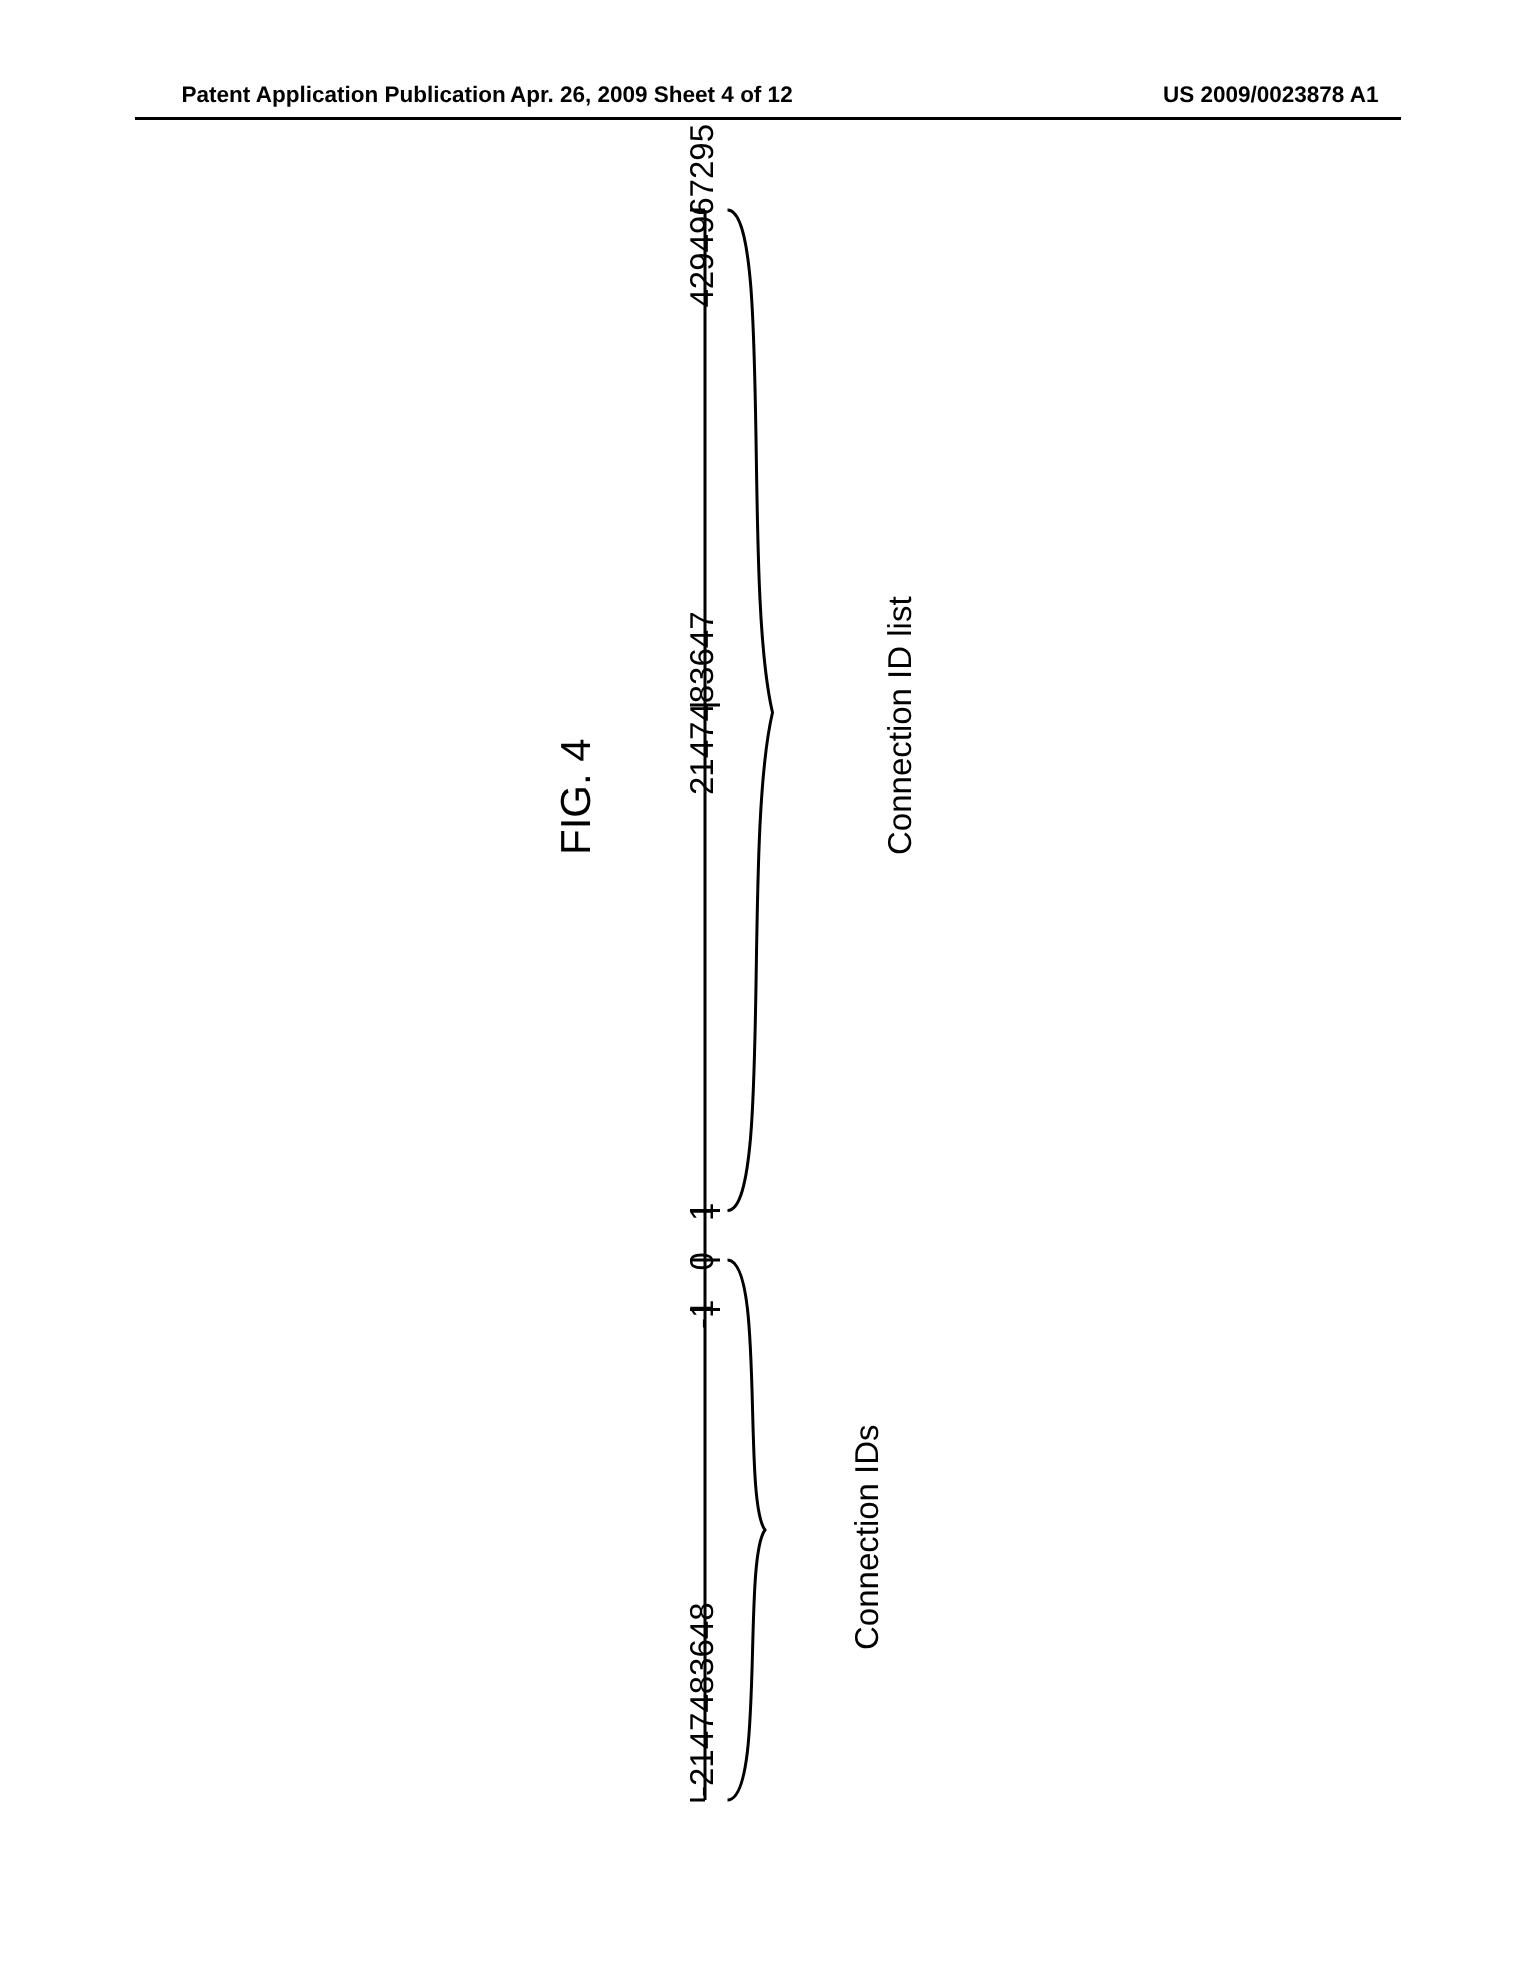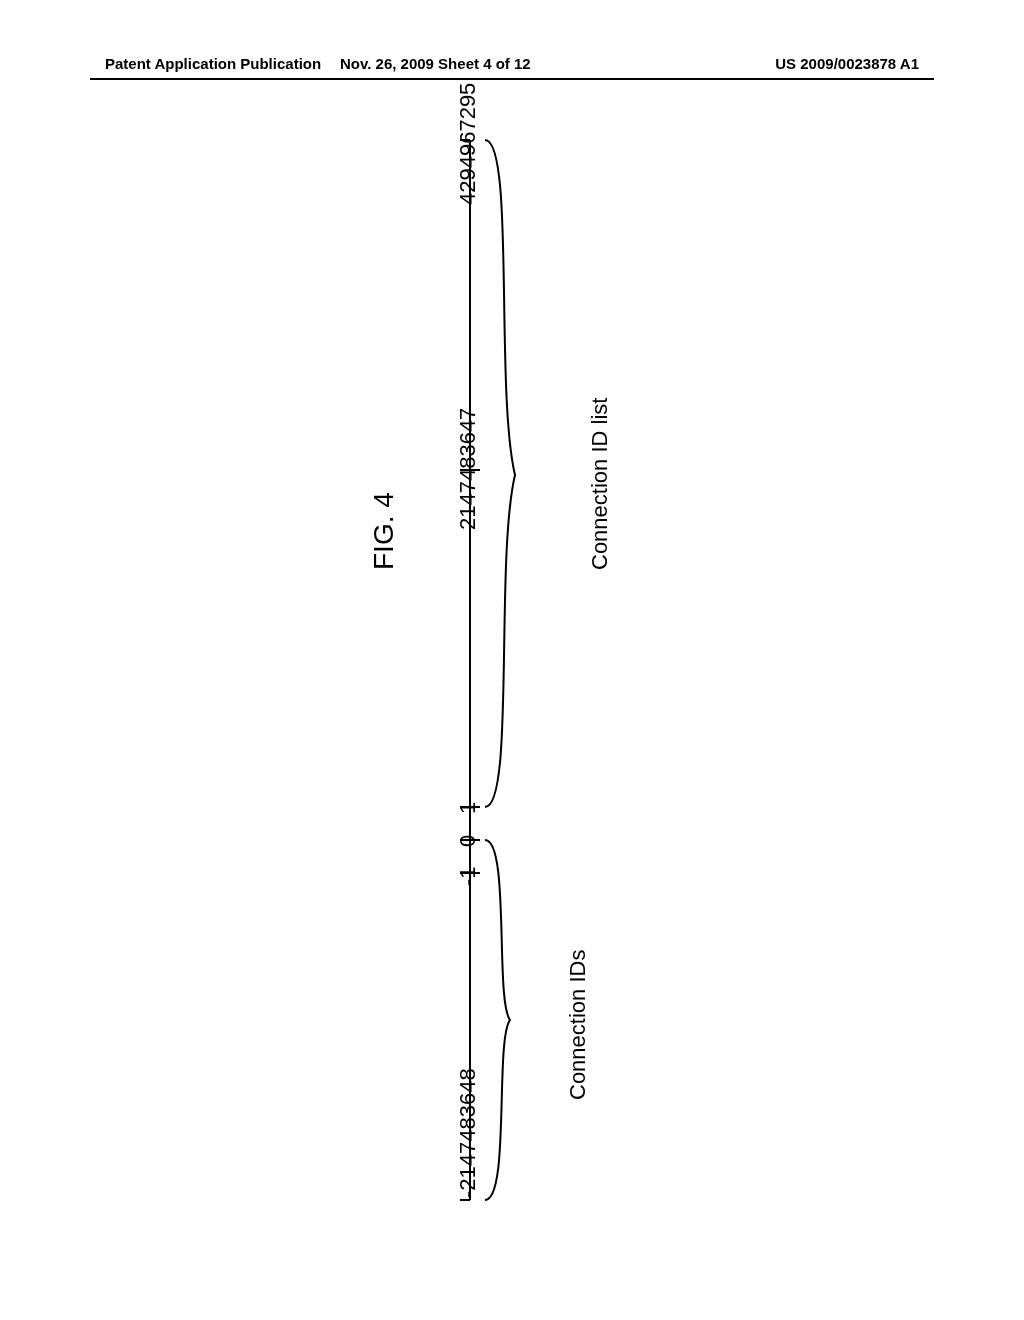--- a/index.html
+++ b/index.html
@@ -14,21 +14,21 @@
   .header {
     position: absolute;
     top: 55px;
     left: 0;
     width: 1024px;
     font-size: 15px;
     font-weight: bold;
   }
   .header-left {
     position: absolute;
-    left: 105px;
+    left: 121px;
   }
   .header-center {
     position: absolute;
     left: 340px;
   }
   .header-right {
     position: absolute;
     right: 105px;
   }
   .header-rule {
@@ -69,21 +69,21 @@
     transform: rotate(-90deg);
     transform-origin: left top;
     white-space: nowrap;
   }
 </style>
 </head>
 <body>
 
 <div class="header">
   <span class="header-left">Patent Application Publication</span>
-  <span class="header-center">Nov. 26, 2009  Sheet 4 of 12</span>
+  <span class="header-center">Apr. 26, 2009  Sheet 4 of 12</span>
   <span class="header-right">US 2009/0023878 A1</span>
 </div>
 <div class="header-rule"></div>
 
 <div class="figure-label">FIG. 4</div>
 
 <div class="diagram">
   <svg width="300" height="1060">
 
     <line x1="55" y1="0" x2="55" y2="1060" stroke="#000" stroke-width="2"></line>

